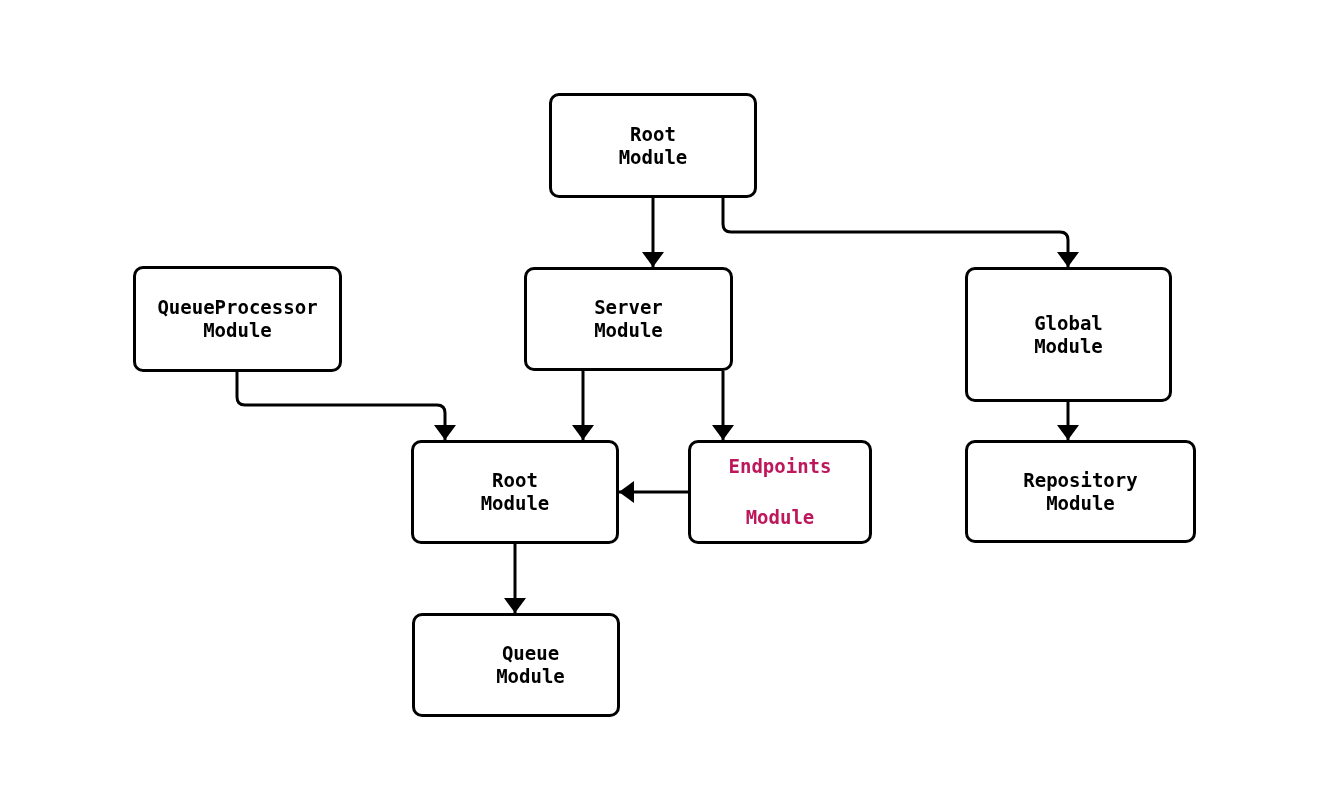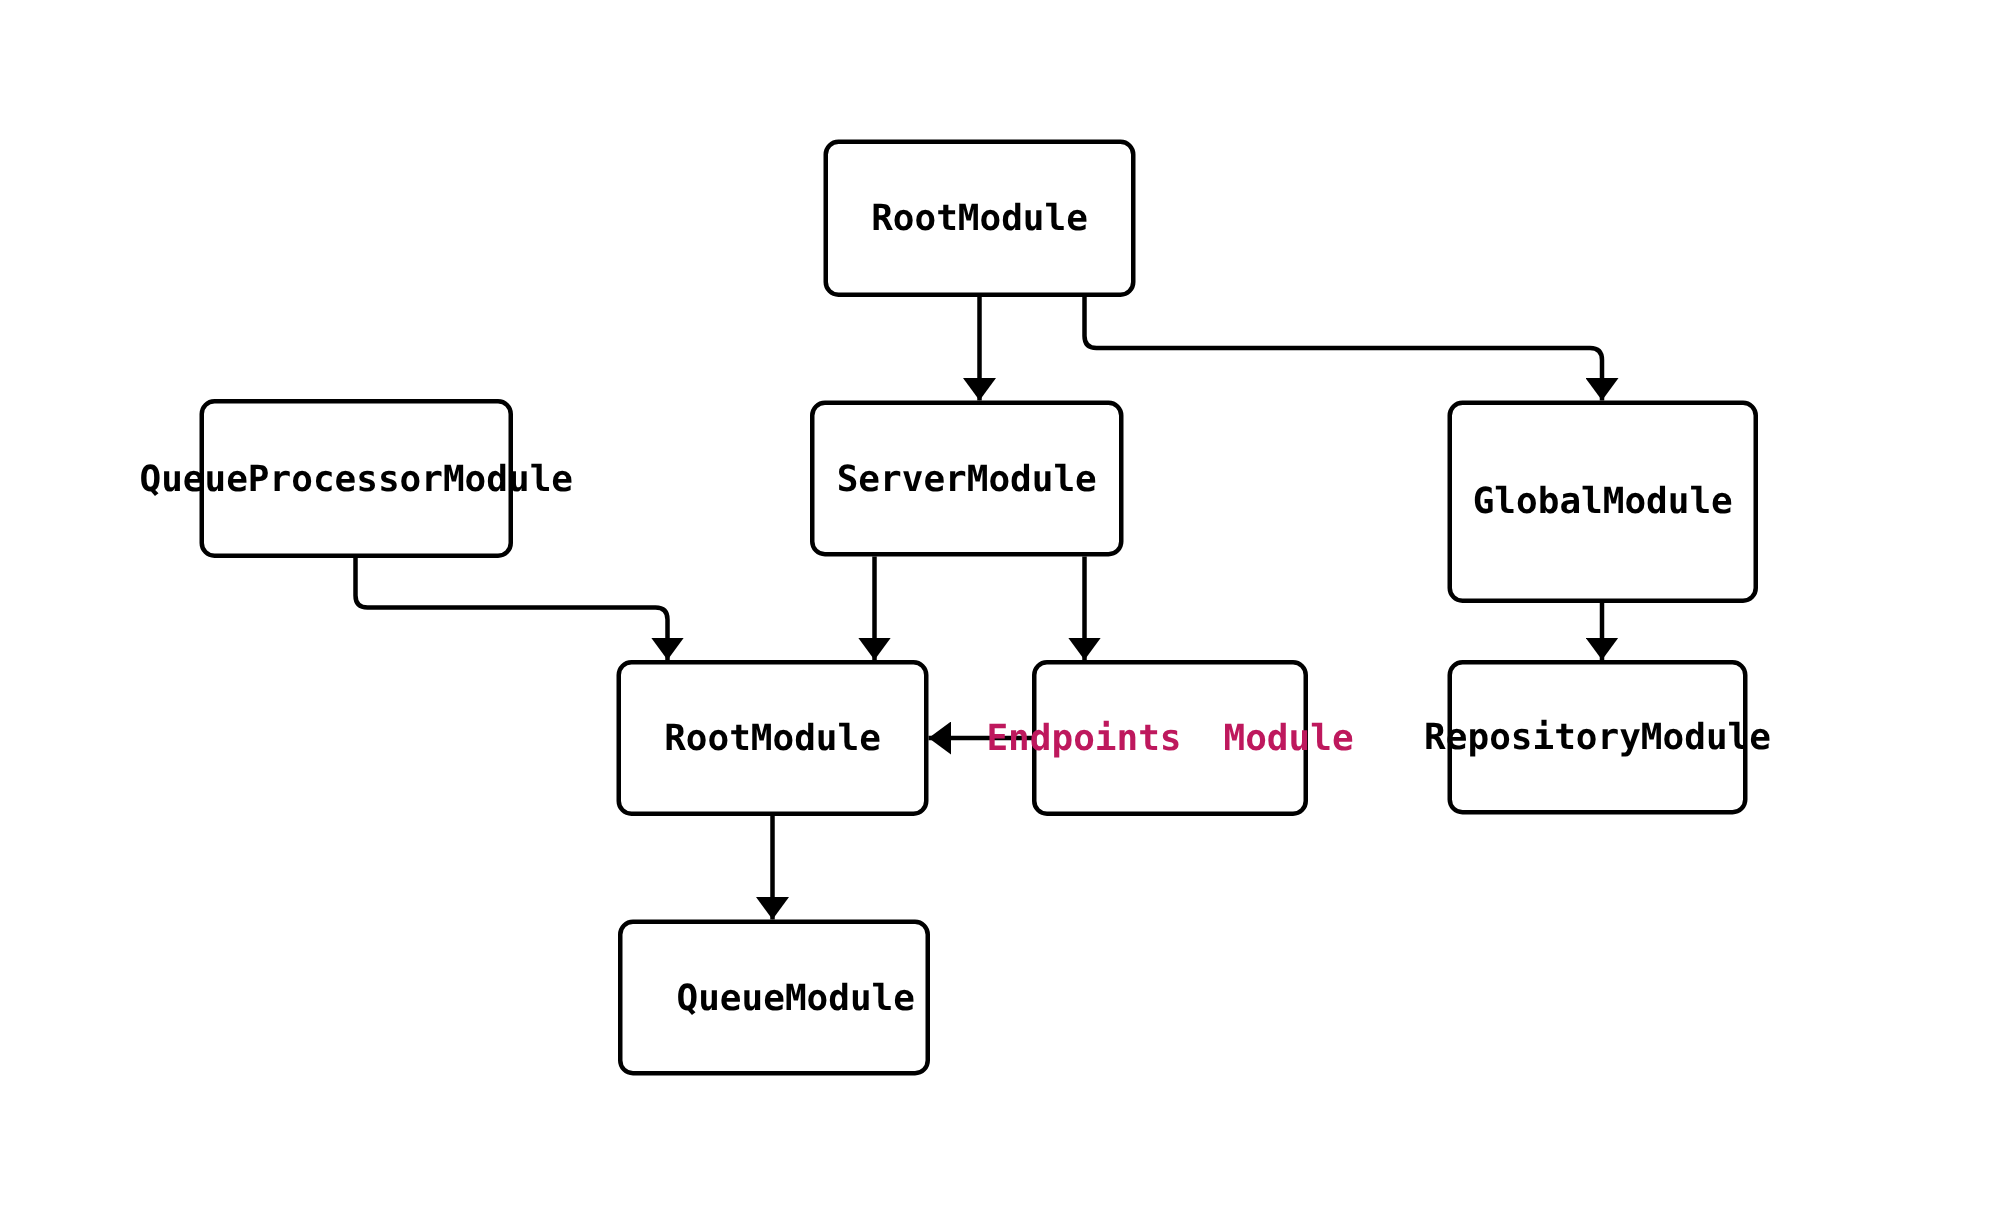--- a/index.html
+++ b/index.html
@@ -24,25 +24,25 @@
     top: 0;
     width: 100%;
     height: 100%;
   }
   .node {
     position: absolute;
     box-sizing: border-box;
     border-style: solid;
     background: #ffffff;
     display: flex;
-    flex-direction: row;
+    flex-direction: column;
     align-items: center;
     justify-content: center;
     font-weight: 700;
-    font-size: 24px;
+    font-size: 19px;
     line-height: 23px;
     text-align: center;
     white-space: pre;
   }
 </style>
 </head>
 <body>
 
 <div class="diagram" style="width: 1337px; height: 809px; background: rgb(255, 255, 255);">
   <svg class="edges-layer" xmlns="http://www.w3.org/2000/svg" width="1337" height="809" viewBox="0 0 1337 809">
@@ -56,20 +56,20 @@
       <path d="M237,372 L237,397 Q237,405 245,405 L437,405 Q445,405 445,413 L445,440" fill="none" stroke="#000000" stroke-width="3" marker-end="url(#arrowhead)"></path>
       <path d="M583,371 L583,440" fill="none" stroke="#000000" stroke-width="3" marker-end="url(#arrowhead)"></path>
       <path d="M723,371 L723,440" fill="none" stroke="#000000" stroke-width="3" marker-end="url(#arrowhead)"></path>
       <path d="M688,492 L619,492" fill="none" stroke="#000000" stroke-width="3" marker-end="url(#arrowhead)"></path>
       <path d="M1068,371 L1068,440" fill="none" stroke="#000000" stroke-width="3" marker-end="url(#arrowhead)"></path>
       <path d="M515,544 L515,613" fill="none" stroke="#000000" stroke-width="3" marker-end="url(#arrowhead)"></path>
     </svg>
   <div class="nodes-layer">
       <div class="node" style="left: 549px; top: 93px; width: 208px; height: 105px; border-width: 3px; border-color: rgb(0, 0, 0); border-radius: 10px; color: rgb(0, 0, 0);"><div>Root</div><div>Module</div></div>
       <div class="node" style="left: 133px; top: 266px; width: 209px; height: 106px; border-width: 3px; border-color: rgb(0, 0, 0); border-radius: 10px; color: rgb(0, 0, 0);"><div>QueueProcessor</div><div>Module</div></div>
-      <div class="node" style="left: 540px; top: 267px; width: 209px; height: 104px; border-width: 3px; border-color: rgb(0, 0, 0); border-radius: 10px; color: rgb(0, 0, 0);"><div>Server</div><div>Module</div></div>
+      <div class="node" style="left: 524px; top: 267px; width: 209px; height: 104px; border-width: 3px; border-color: rgb(0, 0, 0); border-radius: 10px; color: rgb(0, 0, 0);"><div>Server</div><div>Module</div></div>
       <div class="node" style="left: 965px; top: 267px; width: 207px; height: 135px; border-width: 3px; border-color: rgb(0, 0, 0); border-radius: 10px; color: rgb(0, 0, 0);"><div>Global</div><div>Module</div></div>
       <div class="node" style="left: 411px; top: 440px; width: 208px; height: 104px; border-width: 3px; border-color: rgb(0, 0, 0); border-radius: 10px; color: rgb(0, 0, 0);"><div>Root</div><div>Module</div></div>
       <div class="node" style="left: 688px; top: 440px; width: 184px; height: 104px; border-width: 3px; border-color: rgb(0, 0, 0); border-radius: 10px; color: #be185d; gap: 28px;"><div>Endpoints</div><div>Module</div></div>
-      <div class="node" style="left: 965px; top: 440px; width: 200px; height: 103px; border-width: 3px; border-color: rgb(0, 0, 0); border-radius: 10px; color: rgb(0, 0, 0);"><div>Repository</div><div>Module</div></div>
+      <div class="node" style="left: 965px; top: 440px; width: 231px; height: 103px; border-width: 3px; border-color: rgb(0, 0, 0); border-radius: 10px; color: rgb(0, 0, 0);"><div>Repository</div><div>Module</div></div>
       <div class="node" style="left: 412px; top: 613px; width: 208px; height: 104px; border-width: 3px; border-color: rgb(0, 0, 0); border-radius: 10px; color: rgb(0, 0, 0); padding-left: 29px;"><div>Queue</div><div>Module</div></div>
     </div>
 </div>
 
 </body></html>

